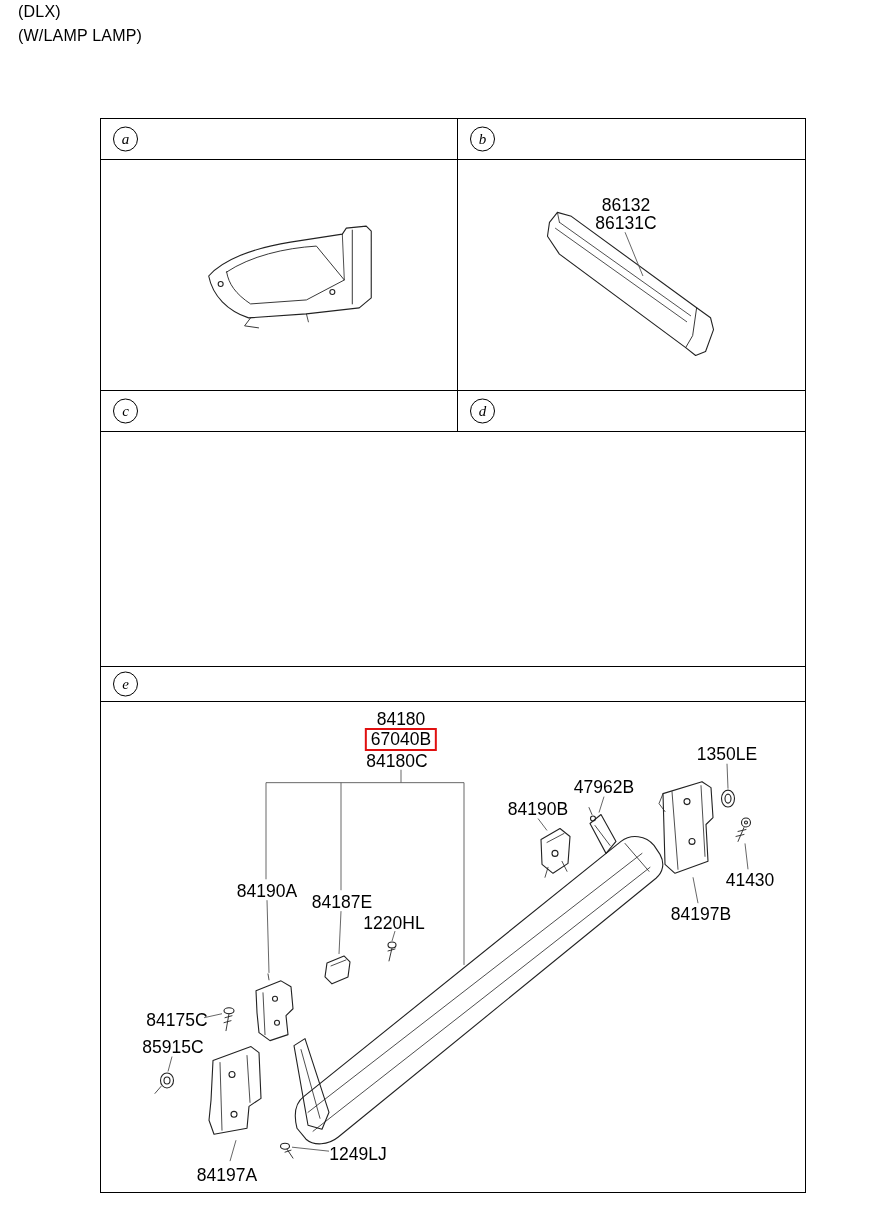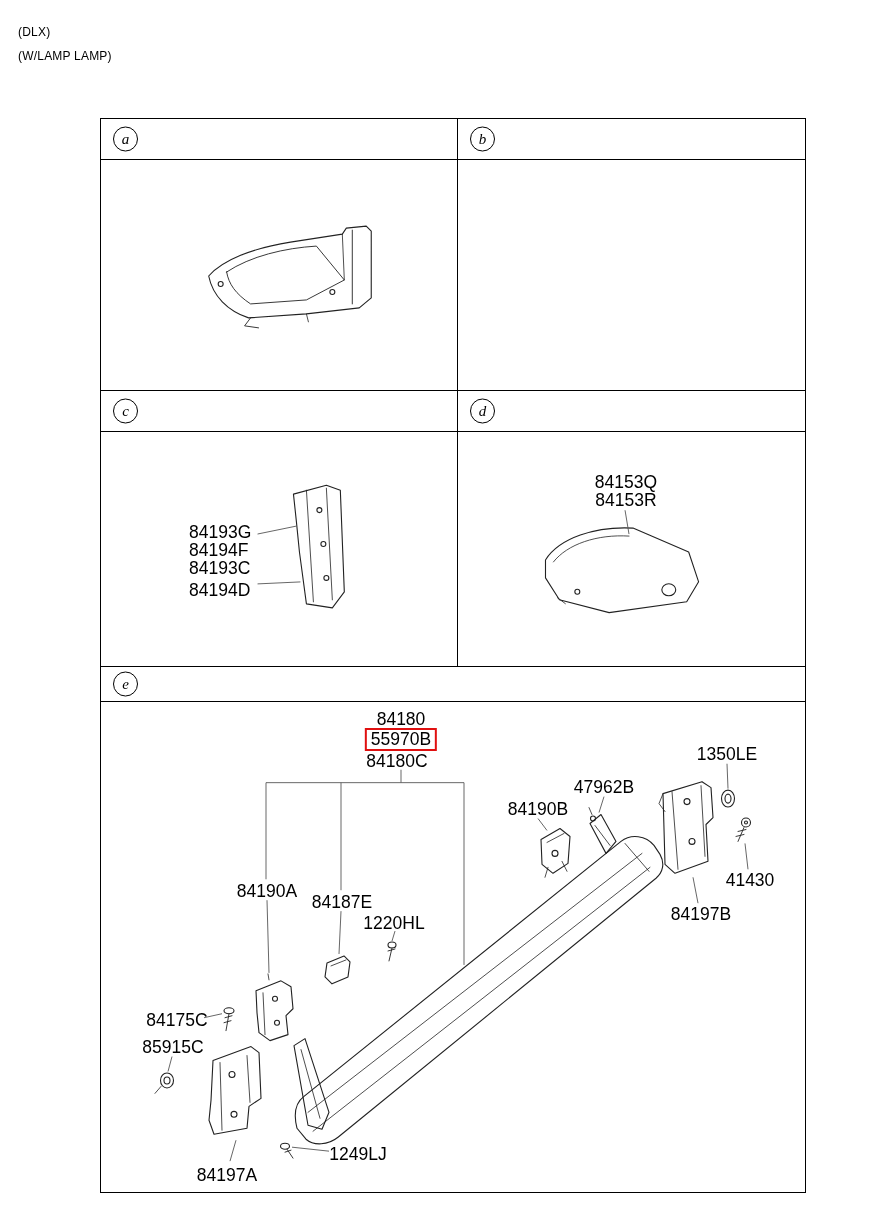--- a/index.html
+++ b/index.html
@@ -1,17 +1,17 @@
 <!DOCTYPE html>
 <html><head>
 <meta charset="utf-8">
 <style>
   html,body{margin:0;padding:0;background:#fff;}
   body{width:886px;height:1211px;position:relative;font-family:"Liberation Sans",sans-serif;color:#000;overflow:hidden;}
-  .hdr{position:absolute;left:18px;top:20px;font-size:12px;line-height:24px;letter-spacing:.2px;}
+  .hdr{position:absolute;left:18px;top:0;font-size:16px;line-height:24px;letter-spacing:.2px;}
   .tbl{position:absolute;left:100px;top:118px;width:706px;height:1075px;border:1.5px solid #000;box-sizing:border-box;display:flex;flex-direction:column;background:#fff;}
   .hrow,.crow{display:flex;border-bottom:1px solid #000;}
   .h1,.h2{height:40px;}
   .h3{height:34px;}
   .c1{height:230px;}
   .c2{height:234px;}
   .c3{flex:1;border-bottom:none;}
   .cell-l{width:357px;border-right:1px solid #000;box-sizing:border-box;position:relative;}
   .cell-r{flex:1;position:relative;}
   .cell-f{flex:1;position:relative;}
@@ -50,68 +50,48 @@
             <path d="M126 112 C150 96 184 88 216 86 L244 120 L206 140 L150 144 C135 134 128 124 126 112 Z" stroke-width="0.9"></path>
             <path d="M252 70 L252 144" stroke-width="0.9"></path>
             <path d="M242 74 L244 120" stroke-width="0.8"></path>
             <circle cx="120" cy="124" r="2.5"></circle>
             <circle cx="232" cy="132" r="2.5"></circle>
             <path d="M150 158 L144 166 L158 168" stroke-width="0.9"></path>
             <path d="M206 154 L208 162" stroke-width="0.8"></path>
           </g>
         </svg>
       </div>
+      <div class="cell-r">
+        <svg class="art" viewBox="0 0 349 230">
+          <g stroke="#222" fill="none" stroke-width="1.1" stroke-linejoin="round" stroke-linecap="round">
+            <path d="M92 62 L100 52 L114 56 L240 148 L254 158 L257 170 L249 192 L239 196 L229 188 L102 94 L90 76 Z"></path>
+            <path d="M102 62 L234 156" stroke-width="0.8"></path>
+            <path d="M98 68 L230 162" stroke-width="0.8"></path>
+            <path d="M240 148 L236 176 L229 188" stroke-width="0.9"></path>
+            <path d="M100 52 L102 62" stroke-width="0.8"></path>
+          </g>
+          <g stroke="#555" fill="none" stroke-width="0.9">
+            <path d="M168 72 L186 116"></path>
+          </g>
+        </svg>
+        <span class="p" style="left:168px;top:36px">86132</span>
+        <span class="p" style="left:168px;top:54px">86131C</span>
+      </div>
     </div>
 
     <div class="hrow h2">
       <div class="cell-l">
         <span class="circ">c</span>
       </div>
       <div class="cell-r">
         <span class="circ">d</span>
       </div>
     </div>
 
     <div class="crow c2">
-      <div class="cell-l">
-        <svg class="art" viewBox="0 0 357 234">
-          <g stroke="#222" fill="none" stroke-width="1.1" stroke-linejoin="round" stroke-linecap="round">
-            <path d="M193 62 L226 53 L240 58 L244 160 L232 176 L206 172 L199 120 L196 90 Z"></path>
-            <path d="M206 58 L213 170" stroke-width="0.8"></path>
-            <path d="M226 56 L232 168" stroke-width="0.8"></path>
-            <circle cx="219" cy="78" r="2.5"></circle>
-            <circle cx="223" cy="112" r="2.5"></circle>
-            <circle cx="226" cy="146" r="2.5"></circle>
-          </g>
-          <g stroke="#555" fill="none" stroke-width="0.9">
-            <path d="M157 102 L196 94"></path>
-            <path d="M157 152 L200 150"></path>
-          </g>
-        </svg>
-        <span class="p la" style="left:88px;top:91px">84193G</span>
-        <span class="p la" style="left:88px;top:109px">84194F</span>
-        <span class="p la" style="left:88px;top:127px">84193C</span>
-        <span class="p la" style="left:88px;top:149px">84194D</span>
-      </div>
-      <div class="cell-r">
-        <svg class="art" viewBox="0 0 349 234">
-          <g stroke="#222" fill="none" stroke-width="1.1" stroke-linejoin="round" stroke-linecap="round">
-            <path d="M88 128 C102 106 138 94 176 96 L232 120 L242 150 L230 170 L152 181 L102 168 L88 146 Z"></path>
-            <path d="M96 130 C110 112 140 102 172 104" stroke-width="0.8"></path>
-            <ellipse cx="212" cy="158" rx="7" ry="6"></ellipse>
-            <circle cx="120" cy="160" r="2.5"></circle>
-            <path d="M100 166 L108 172" stroke-width="0.8"></path>
-          </g>
-          <g stroke="#555" fill="none" stroke-width="0.9">
-            <path d="M168 78 L172 102"></path>
-          </g>
-        </svg>
-        <span class="p" style="left:168px;top:41px">84153Q</span>
-        <span class="p" style="left:168px;top:59px">84153R</span>
-      </div>
     </div>
 
     <div class="hrow h3">
       <div class="cell-f">
         <span class="circ">e</span>
       </div>
     </div>
 
     <div class="crow c3">
       <div class="cell-f">
@@ -189,21 +169,21 @@
             <path d="M647 168 L644 142"></path>
             <path d="M597 202 L592 176"></path>
             <path d="M103 317 L121 313"></path>
             <path d="M71 356 L67 371"></path>
             <path d="M228 451 L191 447"></path>
             <path d="M129 461 L135 440"></path>
           </g>
         </svg>
 
         <span class="p" style="left:300px;top:8px">84180</span>
-        <span class="p boxed" style="left:300px;top:26px">55970B</span>
+        <span class="p boxed" style="left:300px;top:26px">67040B</span>
         <span class="p" style="left:296px;top:50px">84180C</span>
 
         <span class="p" style="left:626px;top:43px">1350LE</span>
         <span class="p" style="left:503px;top:76px">47962B</span>
         <span class="p" style="left:437px;top:98px">84190B</span>
         <span class="p" style="left:649px;top:169px">41430</span>
         <span class="p" style="left:600px;top:203px">84197B</span>
         <span class="p" style="left:166px;top:180px">84190A</span>
         <span class="p" style="left:241px;top:191px">84187E</span>
         <span class="p" style="left:293px;top:212px">1220HL</span>

